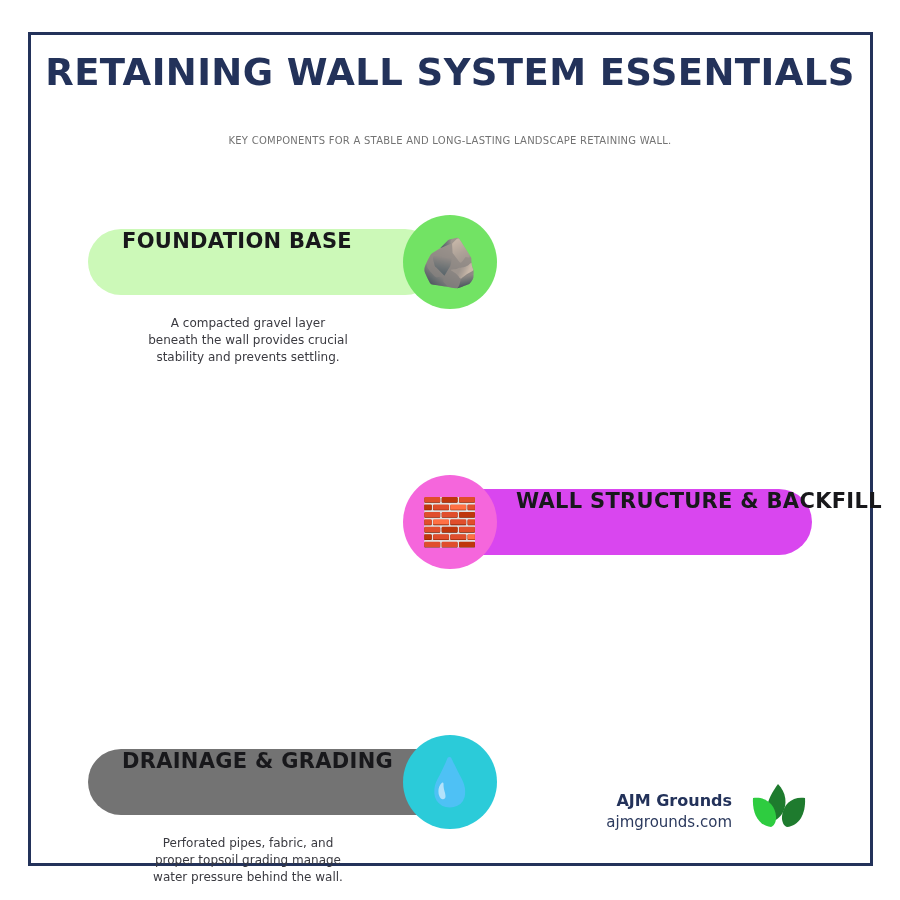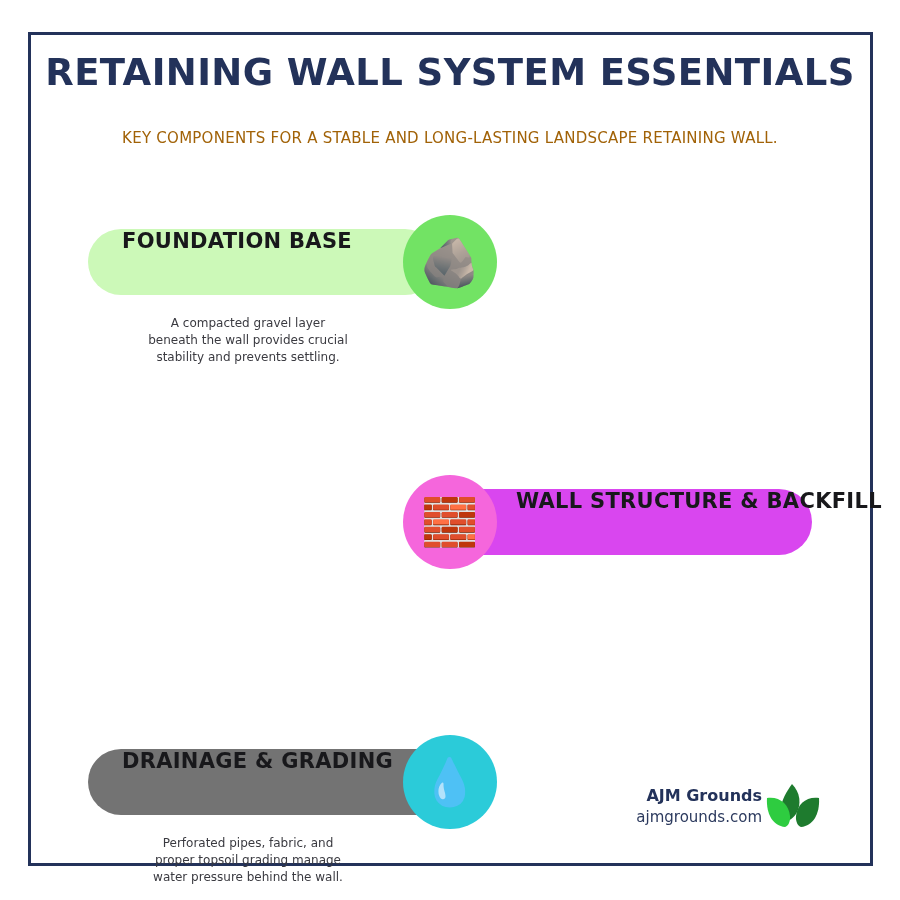--- a/index.html
+++ b/index.html
@@ -45,26 +45,26 @@
     margin: 0;
     font-family: "DejaVu Sans", sans-serif;
     font-size: 37px;
     font-weight: 700;
     letter-spacing: 0.4px;
     color: #23325A;
     line-height: 1.15;
     text-transform: uppercase;
   }
   .poster-subtitle {
-    margin: 4px;
+    margin: 10px;
     padding-top: 30px;
-    font-size: 15px;
+    font-size: 10px;
     font-weight: 400;
     letter-spacing: 0.25px;
-    color: #a16207;
+    color: #737373;
     text-transform: uppercase;
   }
 
   
   .features {
     position: absolute;
     left: 0;
     top: 215px;
     width: 100%;
   }
@@ -147,25 +147,25 @@
   .row-right .feature-desc {
     left: 516px;
     width: 320px;
     top: 100px;
     text-align: left;
   }
 
   
   .brand {
     position: absolute;
-    right: 76px;
+    right: 90px;
     bottom: 68px;
     display: flex;
-    align-items: center;
-    gap: 0;
+    align-items: flex-end;
+    gap: 16px;
   }
   .brand-text {
     text-align: right;
   }
   .brand-name {
     font-size: 16px;
     font-weight: 700;
     color: #23325A;
     line-height: 1.35;
   }

